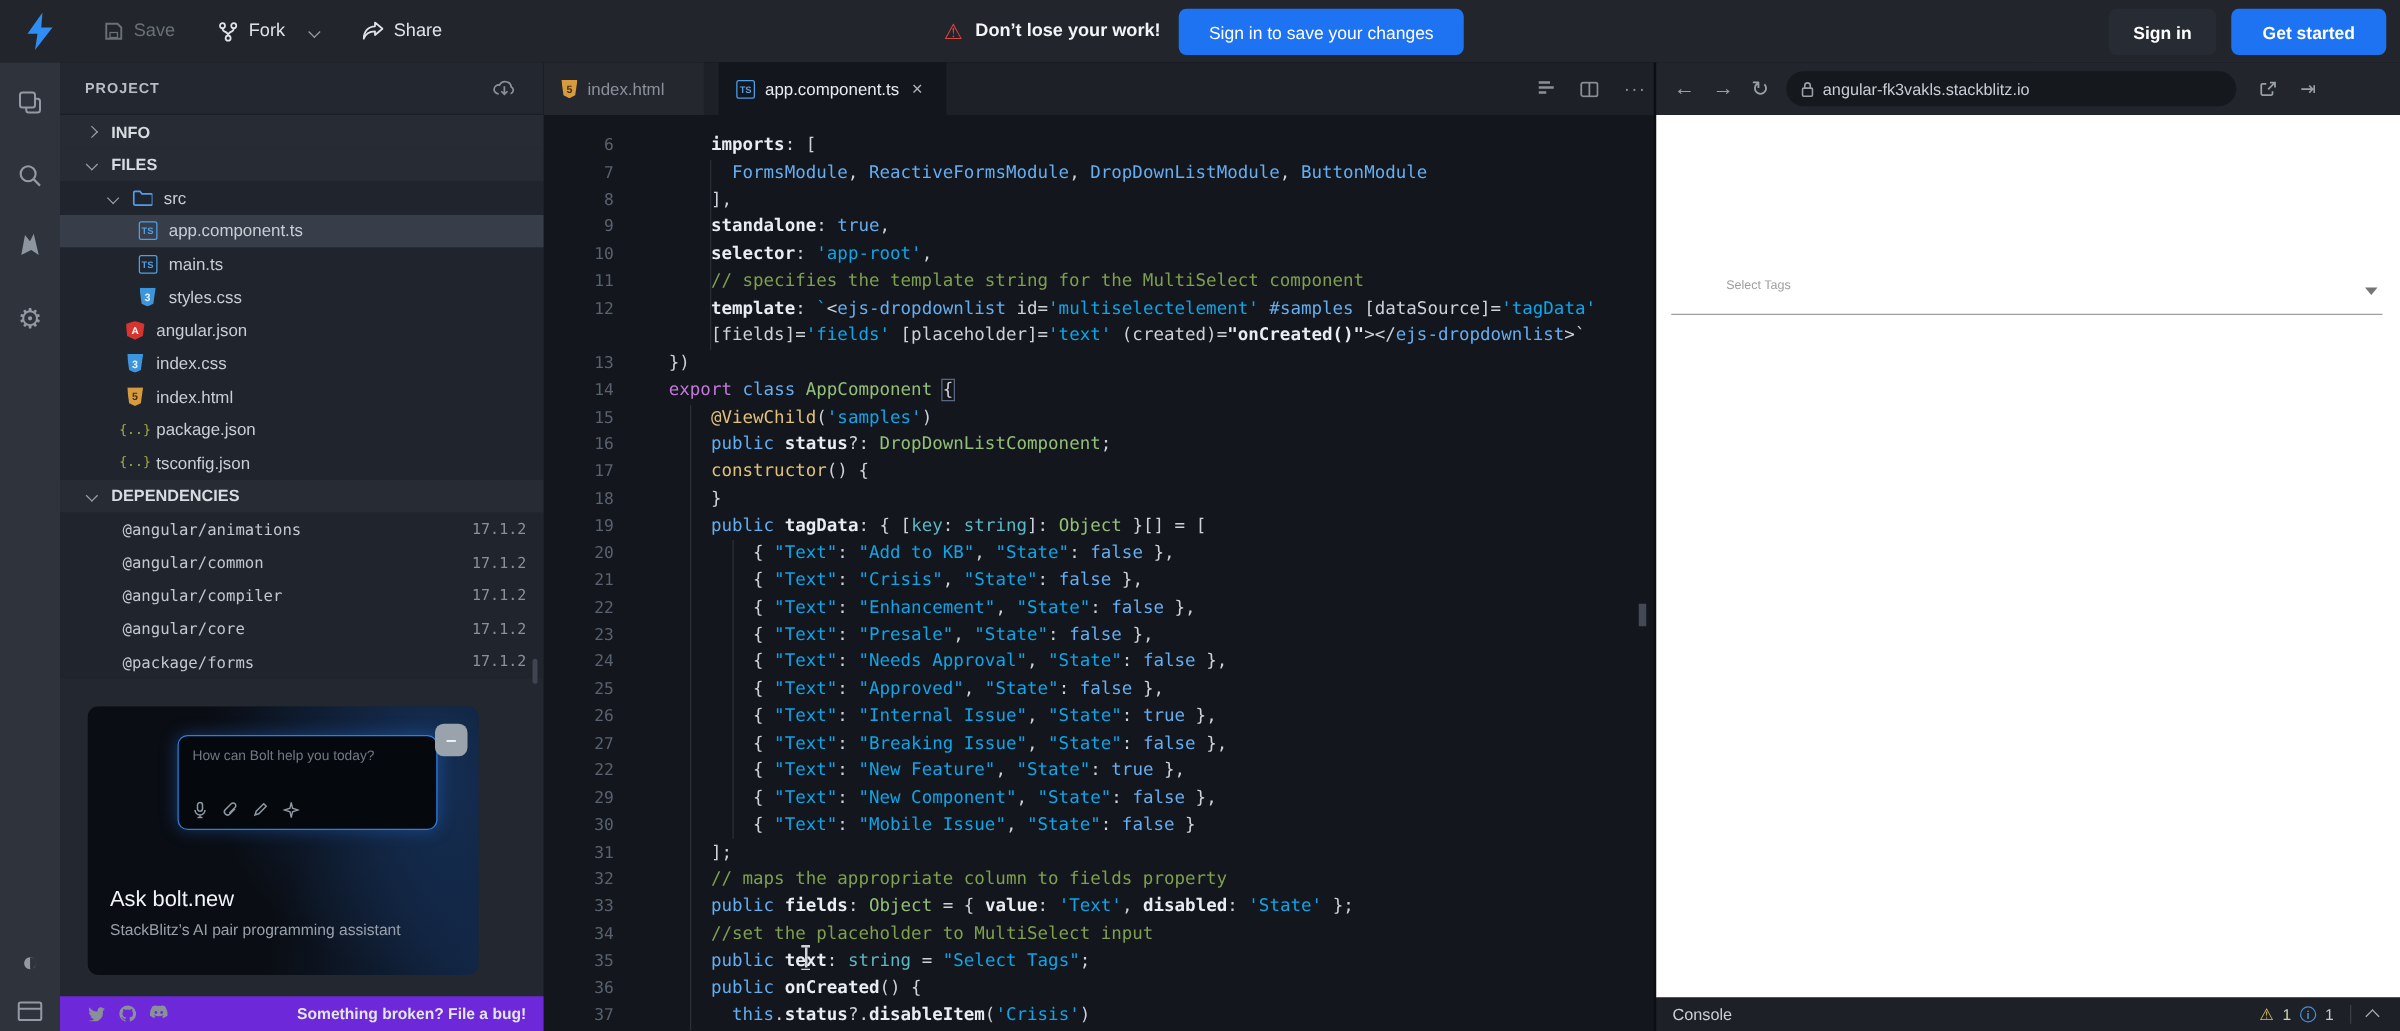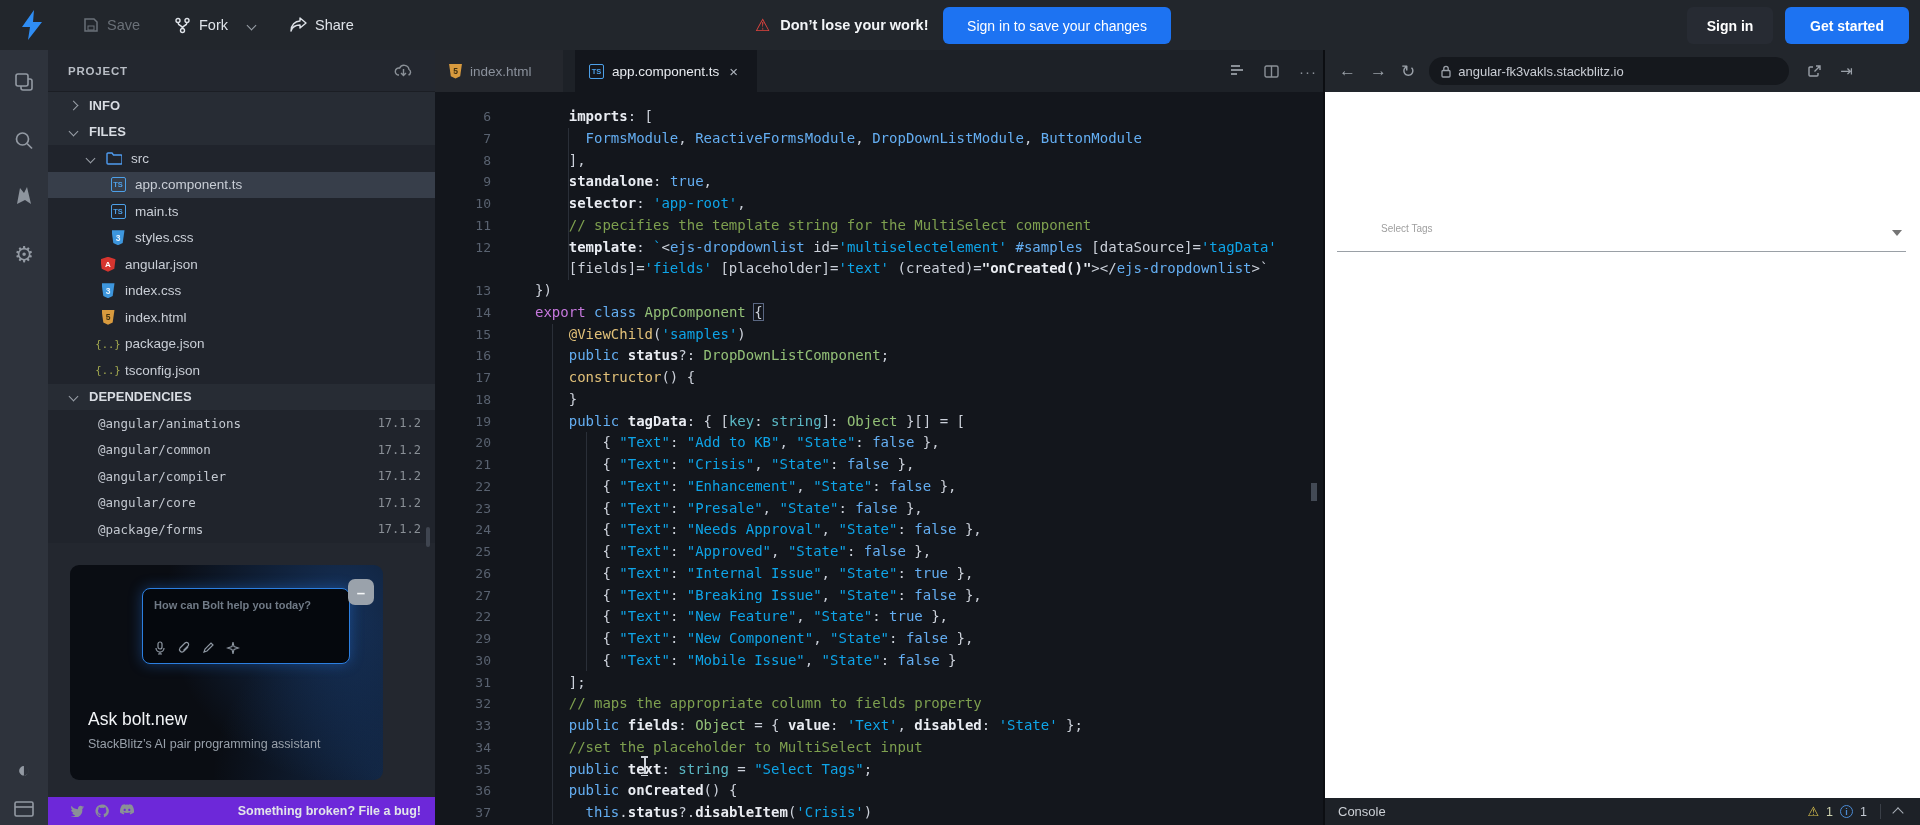--- a/index.html
+++ b/index.html
@@ -66,21 +66,21 @@
     border-radius:2px; }
 
   
   #bolt-ad { position:absolute; left:22px; top:515px; width:313px; height:215px; border-radius:9px;
     background:#0a0d13;
     background-image:radial-gradient(circle at 88% 18%, rgba(47,130,246,.30), transparent 55%),
       radial-gradient(circle at 100% 100%, rgba(47,130,246,.22), transparent 45%);
     overflow:visible; }
   #ad-chat { position:absolute; left:72px; top:23px; width:208px; height:76px; background:#05080d;
     border:1px solid #2c7fe0; border-radius:8px; box-shadow:0 0 14px rgba(40,120,230,.40); }
-  #ad-placeholder { position:absolute; left:11px; top:10px; font-size:11px; color:#707a86;font-weight:bold; }
+  #ad-placeholder { position:absolute; left:11px; top:10px; font-size:11px; color:#707a86; }
   #ad-icons { position:absolute; left:11px; bottom:8px; display:flex; gap:11px; color:#8f98a3; font-size:12px; }
   #ad-min { position:absolute; left:278px; top:14px; width:26px; height:26px; background:#9aa2ab;
     border-radius:7px; color:#f4f6f8; font-weight:700; display:flex; align-items:center;
     justify-content:center; font-size:15px; cursor:pointer; }
   #ad-title { position:absolute; left:18px; top:144px; color:#f2f4f7; font-size:17.5px; font-weight:500; }
   #ad-sub { position:absolute; left:18px; top:172px; color:#98a0aa; font-size:12.5px; }
 
   
   #bottom-strip { position:absolute; left:48px; top:797px; width:387px; height:28px; background:#6d28d9;
     display:flex; align-items:center; }

